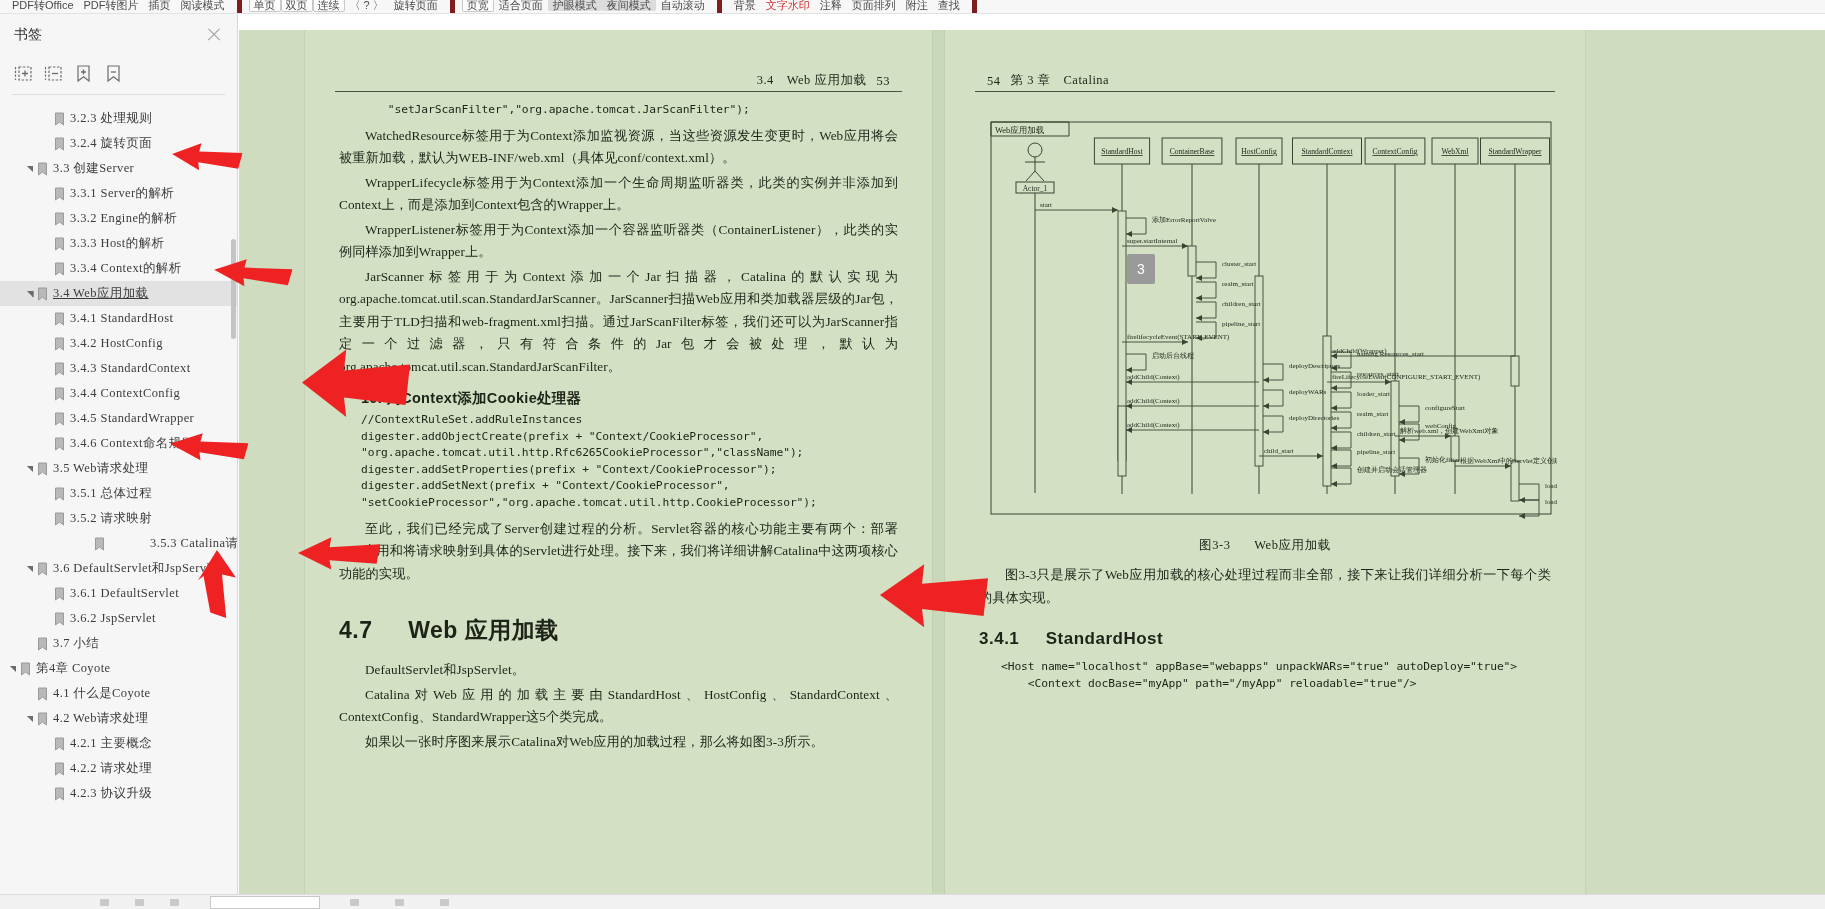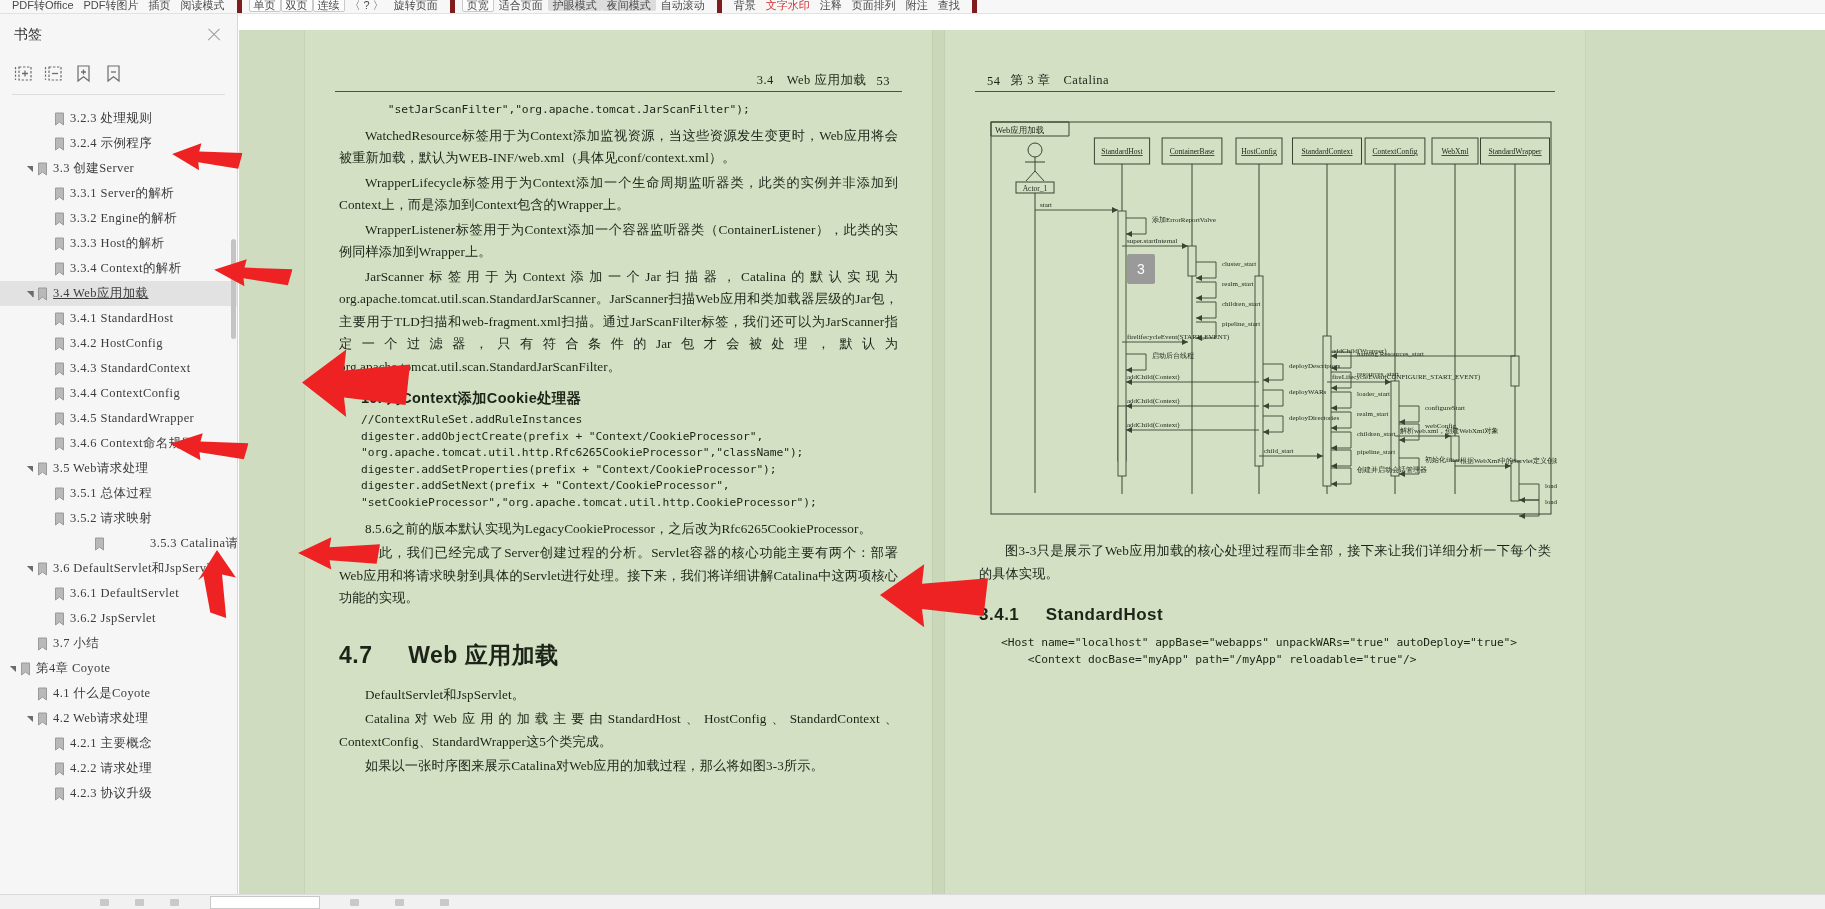--- a/index.html
+++ b/index.html
@@ -340,21 +340,21 @@
         </span>
         <span class="bm-label">3.2.3  处理规则</span>
       </div>
       <div class="bm-row" style="padding-left: 40px;">
         <span class="bm-arrow empty" style="transform: rotate(-90deg);">◢</span>
         <span class="bm-icon">
           <svg width="13" height="14" viewBox="0 0 13 14">
             <path d="M2.5 1h8v12l-4-3-4 3z" fill="#b9b9b9" stroke="#9a9a9a" stroke-width="1"></path>
           </svg>
         </span>
-        <span class="bm-label">3.2.4  示例程序</span>
+        <span class="bm-label">3.2.4  旋转页面</span>
       </div>
       <div class="bm-row" style="padding-left: 23px;">
         <span class="bm-arrow" style="transform: rotate(-90deg);">◢</span>
         <span class="bm-icon">
           <svg width="13" height="14" viewBox="0 0 13 14">
             <path d="M2.5 1h8v12l-4-3-4 3z" fill="#b9b9b9" stroke="#9a9a9a" stroke-width="1"></path>
           </svg>
         </span>
         <span class="bm-label">3.3  创建Server</span>
       </div>
@@ -606,21 +606,20 @@
       <p class="para">JarScanner标签用于为Context添加一个Jar扫描器，Catalina的默认实现为org.apache.tomcat.util.scan.StandardJarScanner。JarScanner扫描Web应用和类加载器层级的Jar包，主要用于TLD扫描和web-fragment.xml扫描。通过JarScanFilter标签，我们还可以为JarScanner指定一个过滤器，只有符合条件的Jar包才会被处理，默认为org.apache.tomcat.util.scan.StandardJarScanFilter。</p>
 
       <h4 class="sub">10. 为Context添加Cookie处理器</h4>
       <div class="code">//ContextRuleSet.addRuleInstances
 digester.addObjectCreate(prefix + "Context/CookieProcessor",
 "org.apache.tomcat.util.http.Rfc6265CookieProcessor","className");
 digester.addSetProperties(prefix + "Context/CookieProcessor");
 digester.addSetNext(prefix + "Context/CookieProcessor",
 "setCookieProcessor","org.apache.tomcat.util.http.CookieProcessor");</div>
 
-      <p class="para">8.5.6之前的版本默认实现为LegacyCookieProcessor，之后改为Rfc6265CookieProcessor。</p>
       <p class="para">至此，我们已经完成了Server创建过程的分析。Servlet容器的核心功能主要有两个：部署Web应用和将请求映射到具体的Servlet进行处理。接下来，我们将详细讲解Catalina中这两项核心功能的实现。</p>
 
       <h2 class="sec">
         <span>4.7</span>
         <span style="display:inline-block;width:22px"></span>
         <span>Web 应用加载</span>
       </h2>
 
       <p class="para">DefaultServlet和JspServlet。</p>
       <p class="para">Catalina对Web应用的加载主要由StandardHost、HostConfig、StandardContext、ContextConfig、StandardWrapper这5个类完成。</p>
@@ -767,20 +766,25 @@
             <path d="M532 378h20v16h-20" fill="none" stroke="#3a4433" stroke-width="0.9"></path>
             <path d="M532 394l6-3v6z" fill="#3a4433"></path>
             <text x="558" y="382" font-size="7">loadOnStartup</text>
             <path d="M532 394h20v16h-20" fill="none" stroke="#3a4433" stroke-width="0.9"></path>
             <path d="M532 410l6-3v6z" fill="#3a4433"></path>
             <text x="558" y="398" font-size="7">load</text>
             <path d="M528 250H344" stroke="#3a4433" stroke-width="0.9"></path>
             <path d="M344 250l6 -3v6z" fill="#3a4433"></path>
             <text x="345" y="247" font-size="7">addChild(Wrapper)</text>
           </svg>
+        <div class="figcap">
+          <span>图3-3</span>
+          <span class="sp"></span>
+          <span>Web应用加载</span>
+        </div>
       </div>
 
       <p class="para" style="margin-top:10px">图3-3只是展示了Web应用加载的核心处理过程而非全部，接下来让我们详细分析一下每个类的具体实现。</p>
 
       <h3 class="sec3">
         <span>3.4.1</span>
         <span style="display:inline-block;width:16px"></span>
         <span>StandardHost</span>
       </h3>
 

